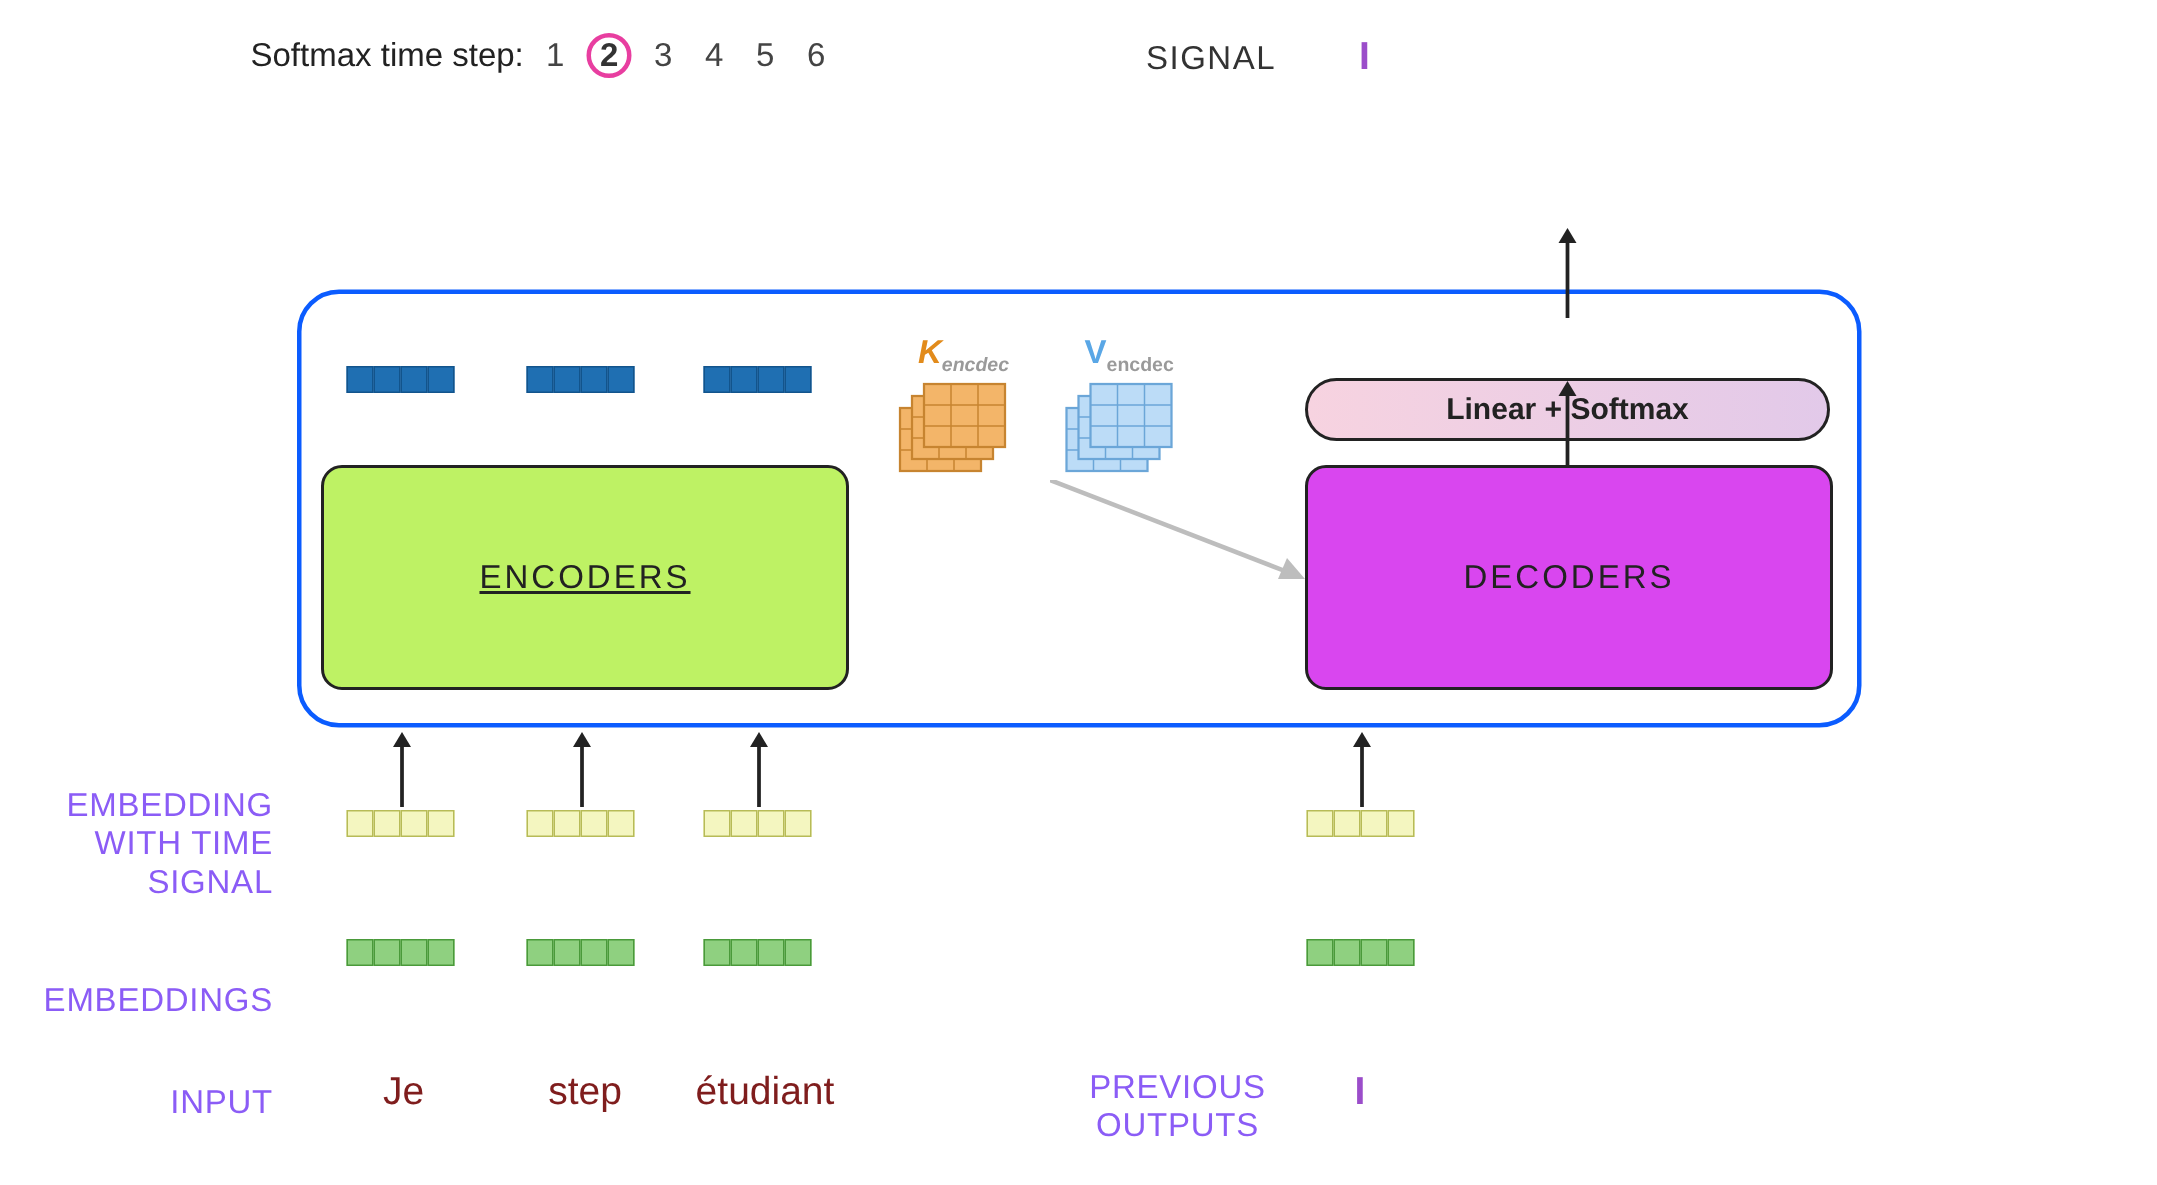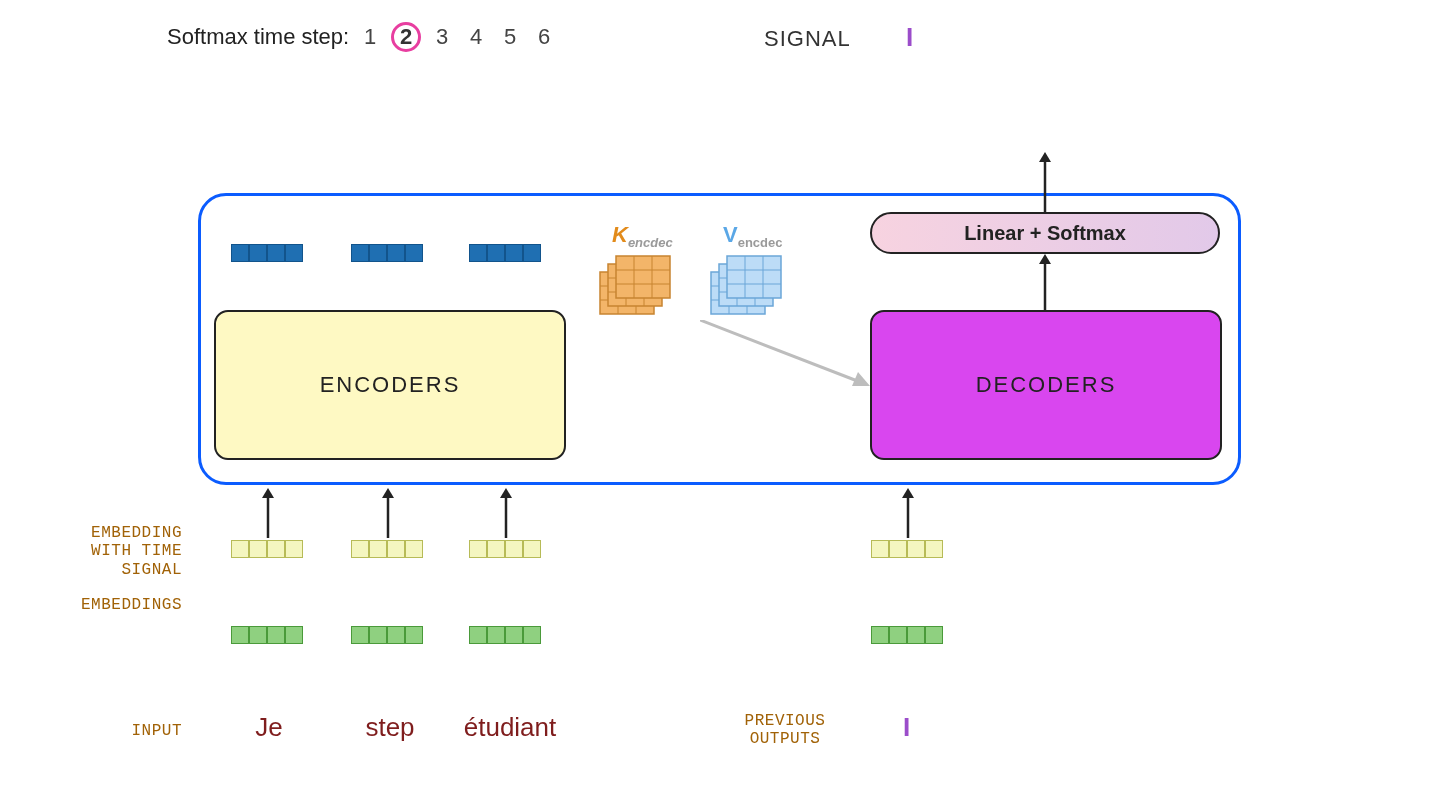--- a/index.html
+++ b/index.html
@@ -27,38 +27,38 @@
     border: 3px solid #0b5cff;
     border-radius: 28px;
     background: #fff;
   }
   .block {
     border: 2px solid #222;
     border-radius: 14px;
     display: flex; align-items:center; justify-content:center;
     font-size: 22px; font-weight: 500; letter-spacing: 2px;
   }
-  .enc-block { background: #fef9c3; }
+  .enc-block { background: #bef264; text-decoration: underline; }
   .dec-block { background: #d946ef; }
   .linear-block {
     border: 2px solid #222;
     border-radius: 22px;
     background: linear-gradient(90deg, #f7d3e0 0%, #e2c9e9 100%);
     display:flex; align-items:center; justify-content:center;
-    font-size: 20px; font-weight: 600;
+    font-size: 20px; font-weight: 600; margin-top: 40px;
   }
   .cells-row { display:flex; }
   .cell {
     width: 18px; height: 18px;
     border: 1.5px solid;
   }
   .cell-blue { background:#1f6fb2; border-color:#12548c; }
   .cell-yellow { background:#f4f6c0; border-color:#b7bb57; }
   .cell-green { background:#8fd080; border-color:#4a9a3a; }
-  .row-label { font-size: 16px; font-weight: 500; color:#a16207; text-align:right; line-height:1.15; letter-spacing:0.5px;font-family:Liberation Mono, monospace; }
+  .row-label { font-size: 22px; font-weight: 500; color:#8b5cf6; text-align:right; line-height:1.15; letter-spacing:0.5px; }
   .input-word { font-size: 26px; font-weight: 500; color:#7f1d1d; text-align:center; }
   .prev-output-word { font-size: 26px; font-weight: 600; color:#9b4dca; }
   .k-label { font-size: 22px; font-weight: 700; color:#e28b1b; }
   .k-label .sub { font-size: 13px; font-weight:600; color:#9a9a9a; vertical-align: sub; }
   .v-label { font-size: 22px; font-weight: 700; color:#5aa7e6; }
   .v-label .sub { font-size: 13px; font-weight:600; color:#9a9a9a; vertical-align: sub; }
 </style>
 </head>
 <body>
 
@@ -193,21 +193,21 @@
 </svg>
 
 <svg class="abs" style="left:898px; top:488px; width:20px; height:50px;">
   <line x1="10" y1="50" x2="10" y2="8" stroke="#222" stroke-width="2.5"></line>
     <polygon points="10,0 4,10 16,10" fill="#222"></polygon>
 </svg>
 
 <div class="abs row-label" style="left:22px; top:524px; width:160px; white-space:pre-line;">EMBEDDING
 WITH TIME
 SIGNAL</div>
-<div class="abs row-label" style="left:22px; top:596px; width:160px;">EMBEDDINGS</div>
+<div class="abs row-label" style="left:22px; top:654px; width:160px;">EMBEDDINGS</div>
 <div class="abs row-label" style="left:22px; top:722px; width:160px;">INPUT</div>
 <div class="abs row-label" style="left:720px; top:712px; width:130px; text-align:center; white-space:pre-line;">PREVIOUS
 OUTPUTS</div>
 
 <div class="abs cells-row" style="left:231px; top:540px;">
   <div class="cell cell-yellow"></div>
     <div class="cell cell-yellow"></div>
     <div class="cell cell-yellow"></div>
     <div class="cell cell-yellow"></div>
 </div>

